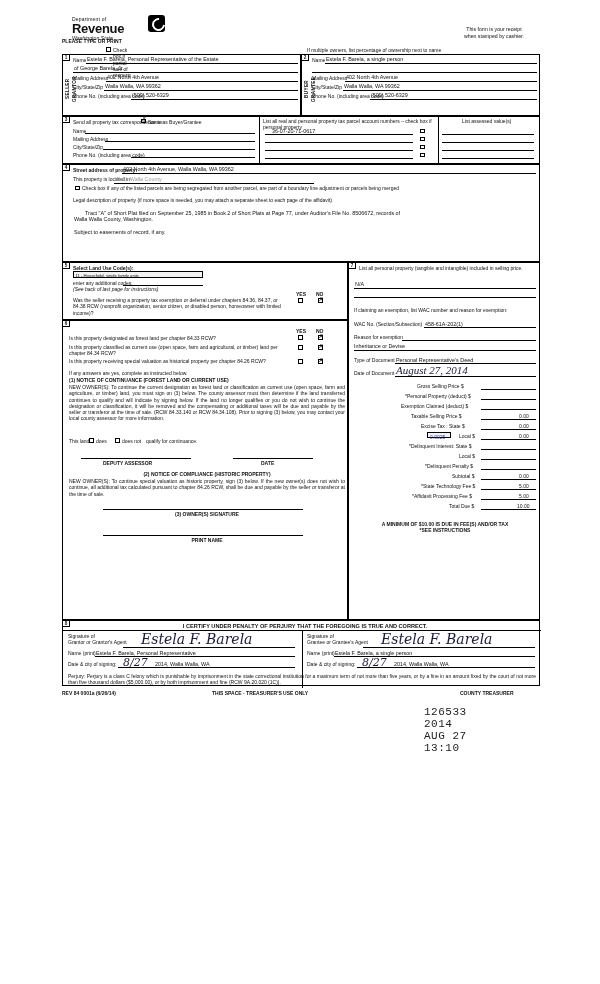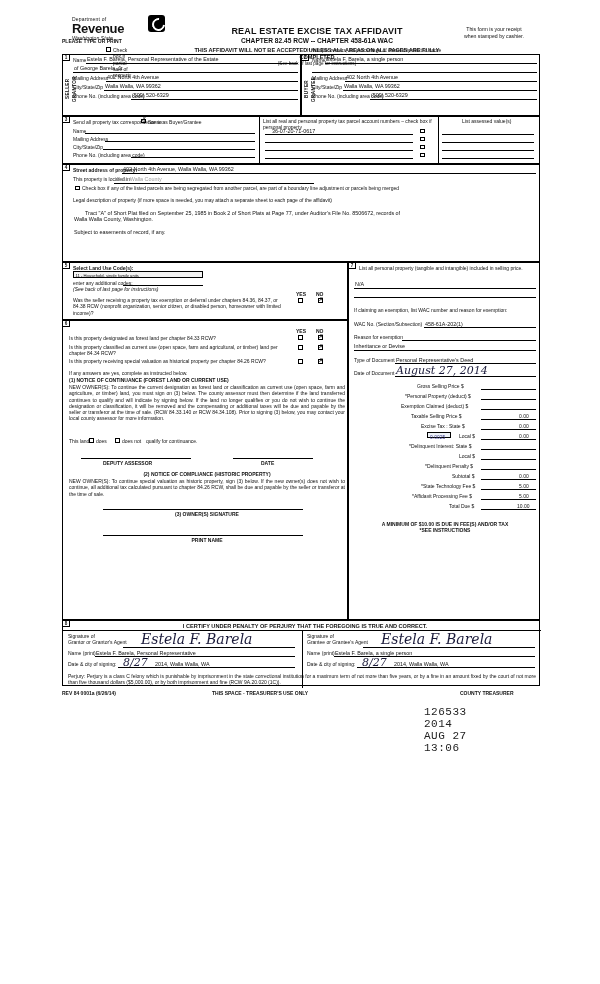--- a/index.html
+++ b/index.html
@@ -171,26 +171,20 @@
 <div class="page">
   <div class="form">
 
     <div class="hdr">
       <div class="dept">
         <div class="d1">Department of</div>
         <div class="d2">Revenue</div>
         <div class="d3">Washington State</div>
       </div>
       <div class="logo"></div>
-      <div class="titleblock">
-        <div class="t1">REAL ESTATE EXCISE TAX AFFIDAVIT</div>
-        <div class="t2">CHAPTER 82.45 RCW -- CHAPTER 458-61A WAC</div>
-        <div class="t3">THIS AFFIDAVIT WILL NOT BE ACCEPTED UNLESS ALL AREAS ON ALL PAGES ARE FULLY COMPLETED</div>
-        <div class="t4">(See back of last page for instructions)</div>
-      </div>
       <div class="receipt">
         <div>This form is your receipt</div>
         <div>when stamped by cashier.</div>
       </div>
       <div class="instr">PLEASE TYPE OR PRINT</div>
     </div>
 
     <div style="position:absolute;left:44px;top:33px;">
       <span class="cb" style="left:0;top:.4px;"></span>
       <span class="lbl" style="left:7px;top:0;">Check box if partial sale of property</span>
@@ -369,21 +363,21 @@
       <div class="lbl" style="left:5px;top:71px;">Reason for exemption</div>
       <div class="ln" style="left:53px;top:77px;width:134px;"></div>
       <div class="fill" style="left:5px;top:80px;">Inheritance or Devise</div>
       <div class="ln" style="left:5px;top:87px;width:182px;"></div>
 
       <div class="lbl" style="left:5px;top:94px;">Type of Document</div>
       <div class="fill" style="left:47px;top:93.5px;">Personal Representative's Deed</div>
       <div class="ln" style="left:46px;top:100px;width:141px;"></div>
 
       <div class="lbl" style="left:5px;top:107px;">Date of Document</div>
-      <div class="hand" style="position:absolute;left:47px;top:101px;font-size:11px;">August 27, 2014</div>
+      <div class="hand" style="position:absolute;left:47px;top:101px;font-size:11px;font-family:Liberation Serif, serif;">August 27, 2014</div>
       <div class="ln" style="left:46px;top:113px;width:141px;"></div>
 
       <div class="lbl" style="left:68px;top:120px;">Gross Selling Price $</div>
       <div class="ln" style="left:132px;top:125.5px;width:55px;"></div>
       <div class="lbl" style="left:56px;top:130px;">*Personal Property (deduct) $</div>
       <div class="ln" style="left:132px;top:135.5px;width:55px;"></div>
       <div class="lbl" style="left:52px;top:140px;">Exemption Claimed (deduct) $</div>
       <div class="ln" style="left:132px;top:145.5px;width:55px;"></div>
 
       <div class="lbl" style="left:62px;top:150px;">Taxable Selling Price $</div>
@@ -464,14 +458,14 @@
     </div>
 
     <div style="position:absolute;left:0;top:676px;width:478px;">
       <div class="lbl b" style="left:0;top:0;">REV 84 0001a (6/26/14)</div>
       <div class="lbl b" style="left:150px;top:0;">THIS SPACE - TREASURER'S USE ONLY</div>
       <div class="lbl b" style="left:398px;top:0;">COUNTY TREASURER</div>
     </div>
 
   </div>
 
-  <div class="stamp" style="left:424px;top:706px;">126533 2014 AUG 27 13:06</div>
+  <div class="stamp" style="left:424px;top:706px;">126533 2014 AUG 27 13:10</div>
 </div>
 
 </body></html>

